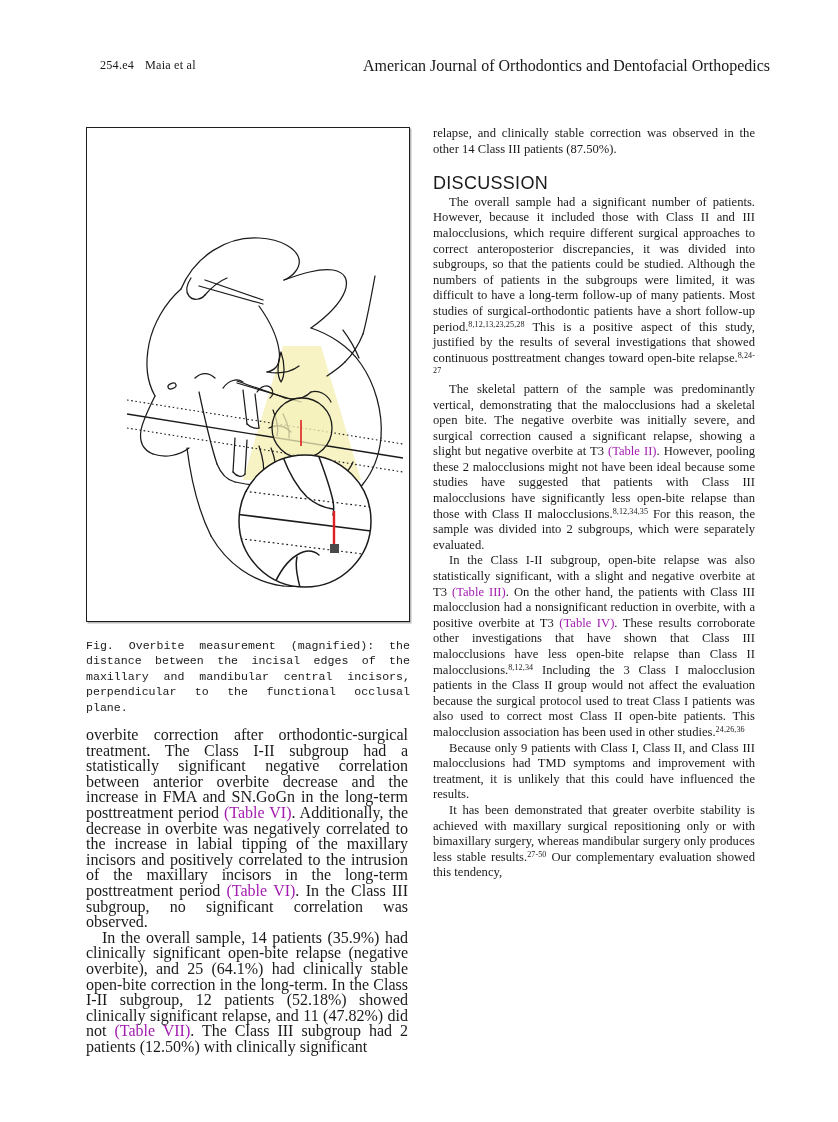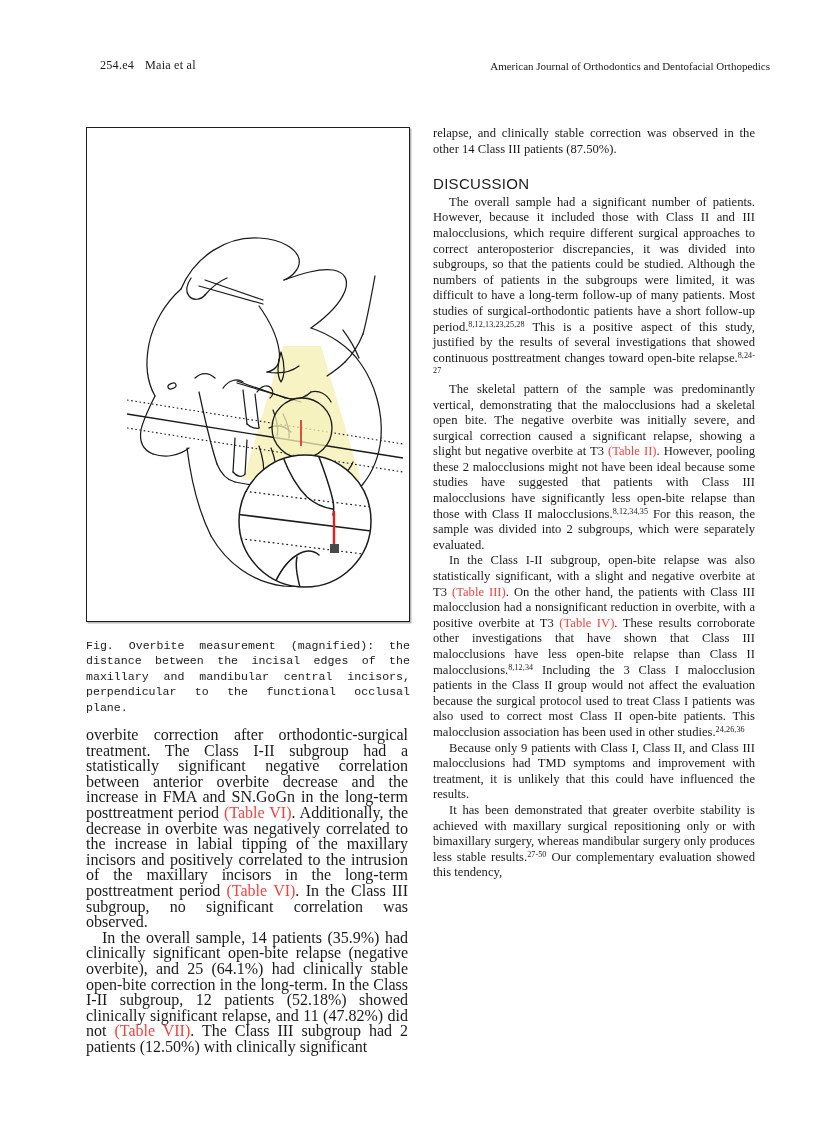--- a/index.html
+++ b/index.html
@@ -41,21 +41,21 @@
     letter-spacing: 0.2px;
     white-space: nowrap;
   }
   .runhead-folio { margin-right: 11px; }
   .runhead-right {
     position: absolute;
     right: 0;
     top: 0;
     text-align: right;
     font-family: "Liberation Serif", serif;
-    font-size: 11px;
+    font-size: 16px;
     line-height: 16.5px;
     white-space: nowrap;
   }
 
   
   .col {
     position: absolute;
     width: 322px;
     text-align: justify;
     font-size: 12.6px;
@@ -66,28 +66,28 @@
 
   p.para {
     margin: 0;
     text-indent: 16px;
     text-align: justify;
   }
   p.para.noindent { text-indent: 0; }
 
   .sec-head {
     font-family: "Liberation Sans", sans-serif;
-    font-size: 15px;
+    font-size: 18px;
     line-height: 15.6px;
     letter-spacing: 0.3px;
     margin: 19px 0 3px 0;
     text-align: left;
   }
 
-  .xref { color: #ef4444; }
+  .xref { color: #a21caf; }
 
   sup.cite {
     font-size: 8.1px;
     line-height: 0;
     vertical-align: 4.4px;
     letter-spacing: 0.1px;
   }
 
   
   .figure-box {

